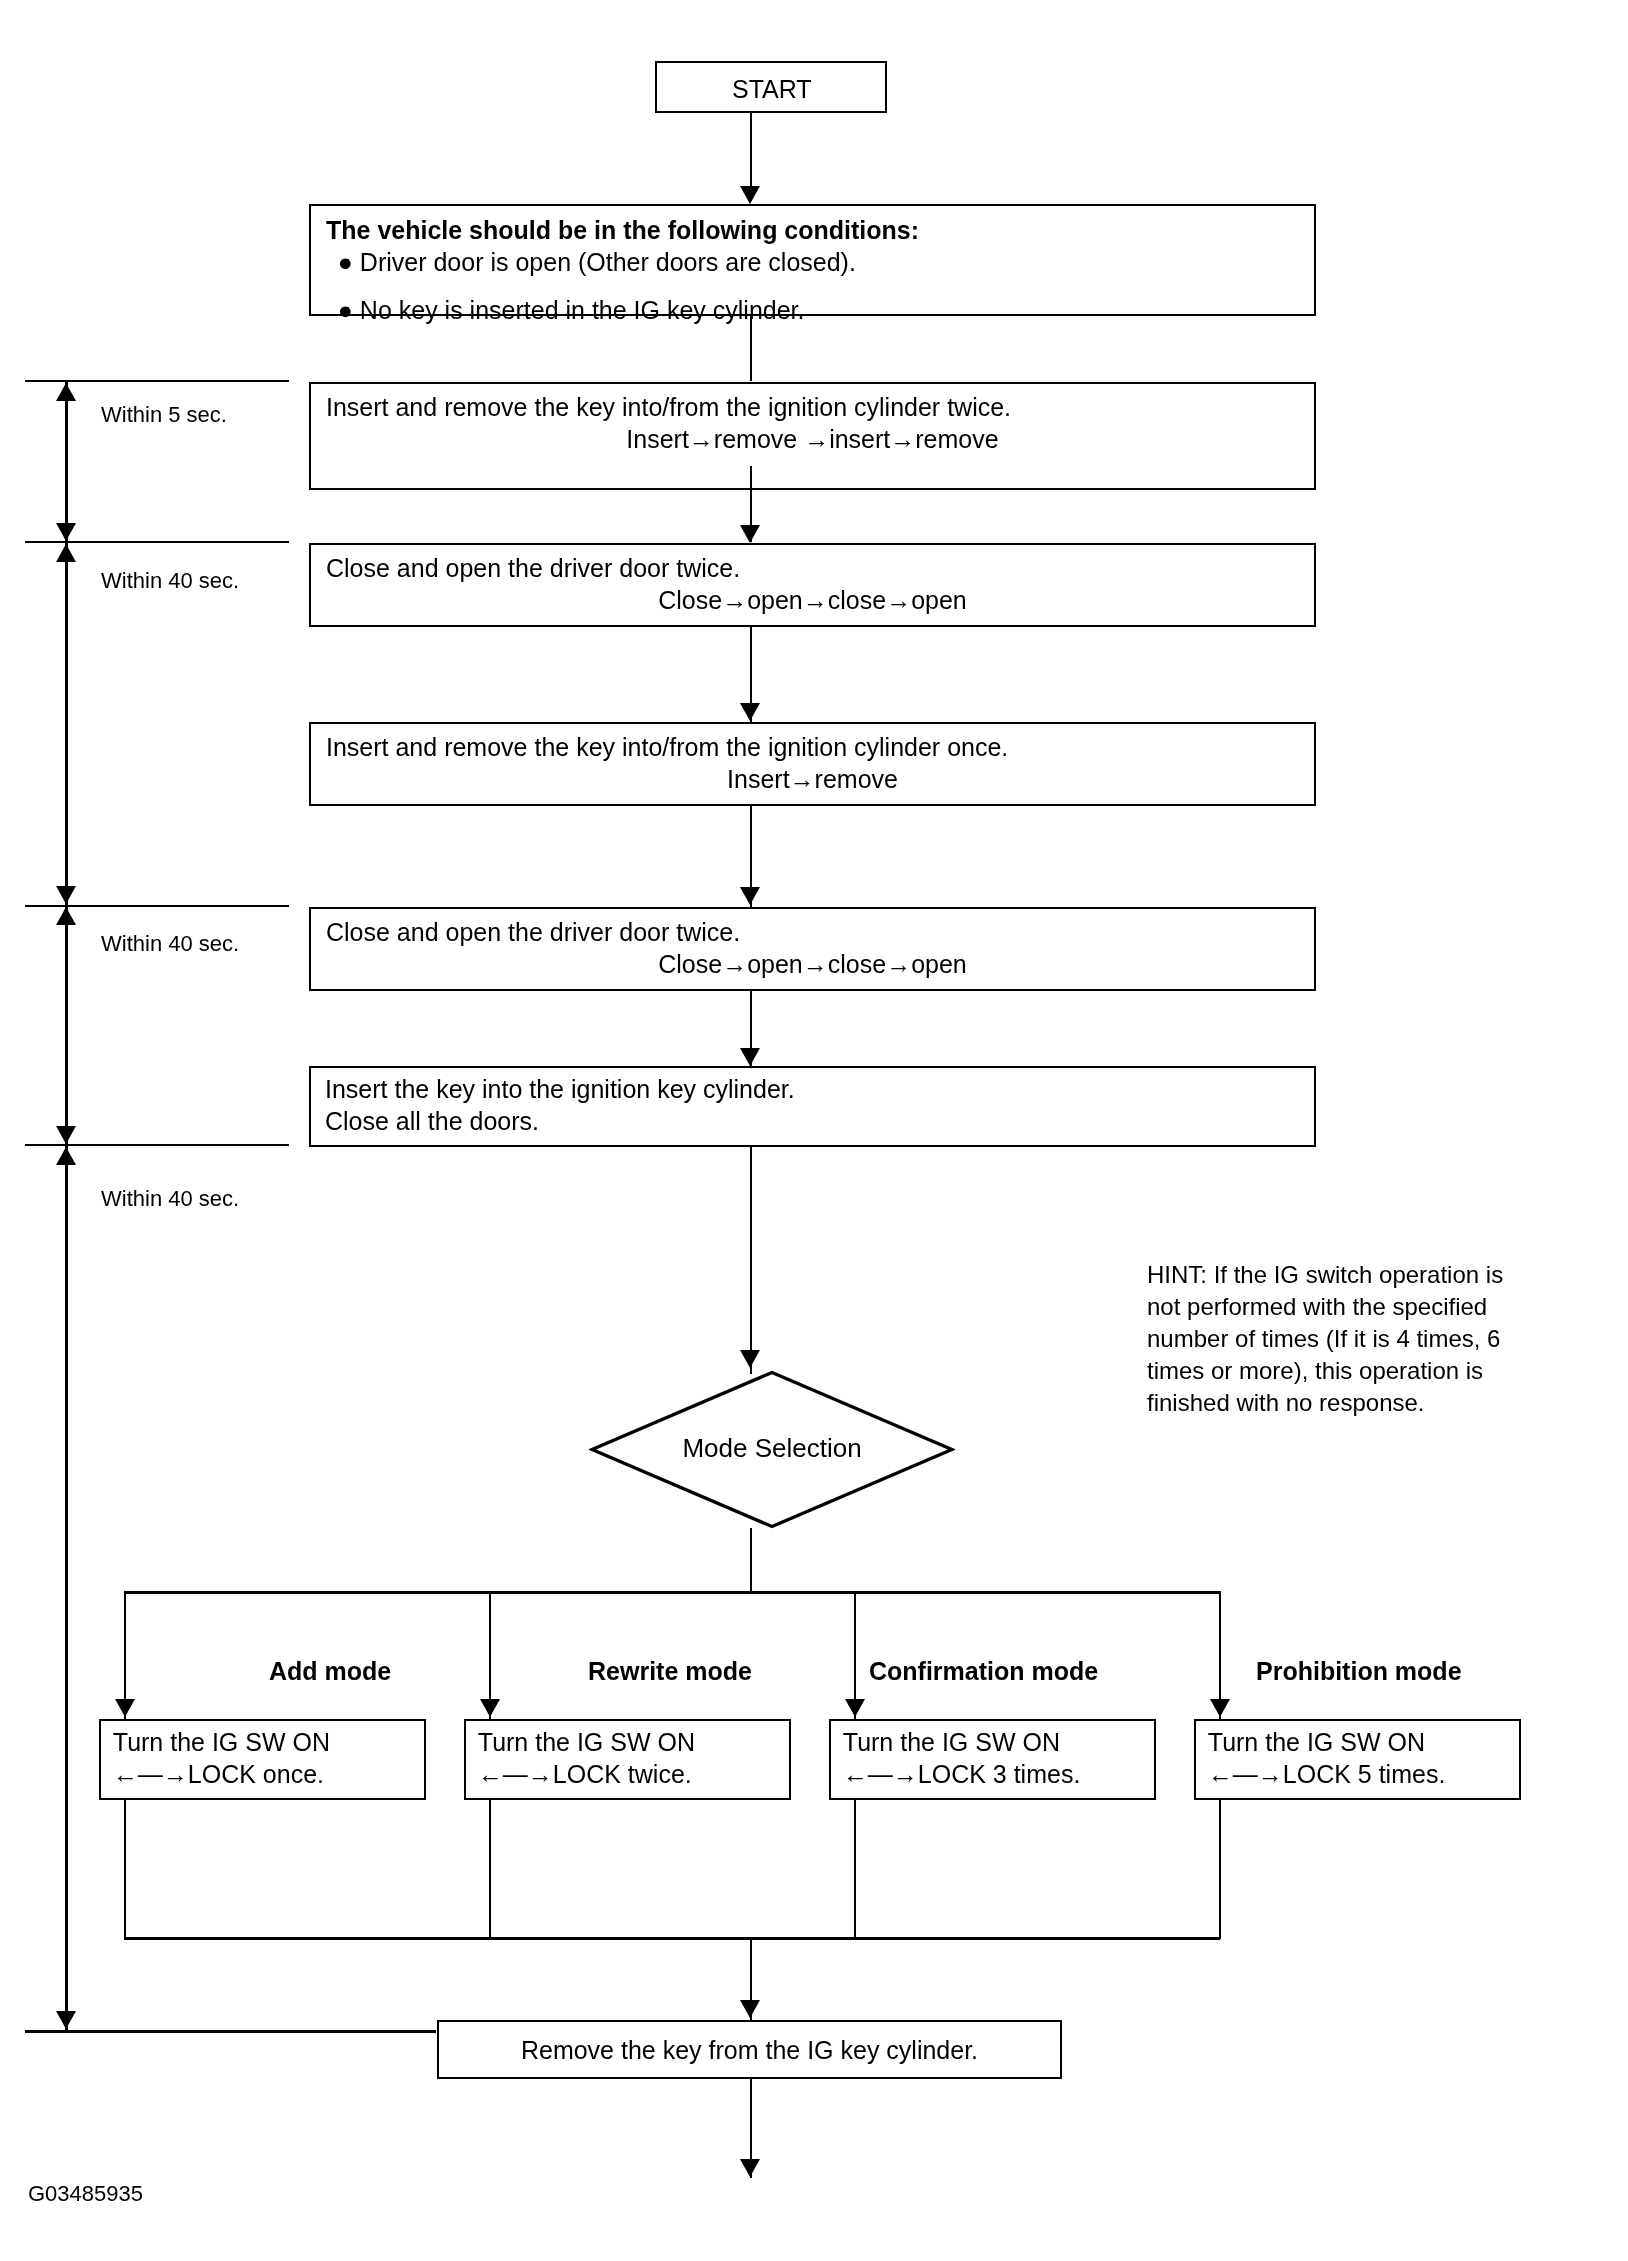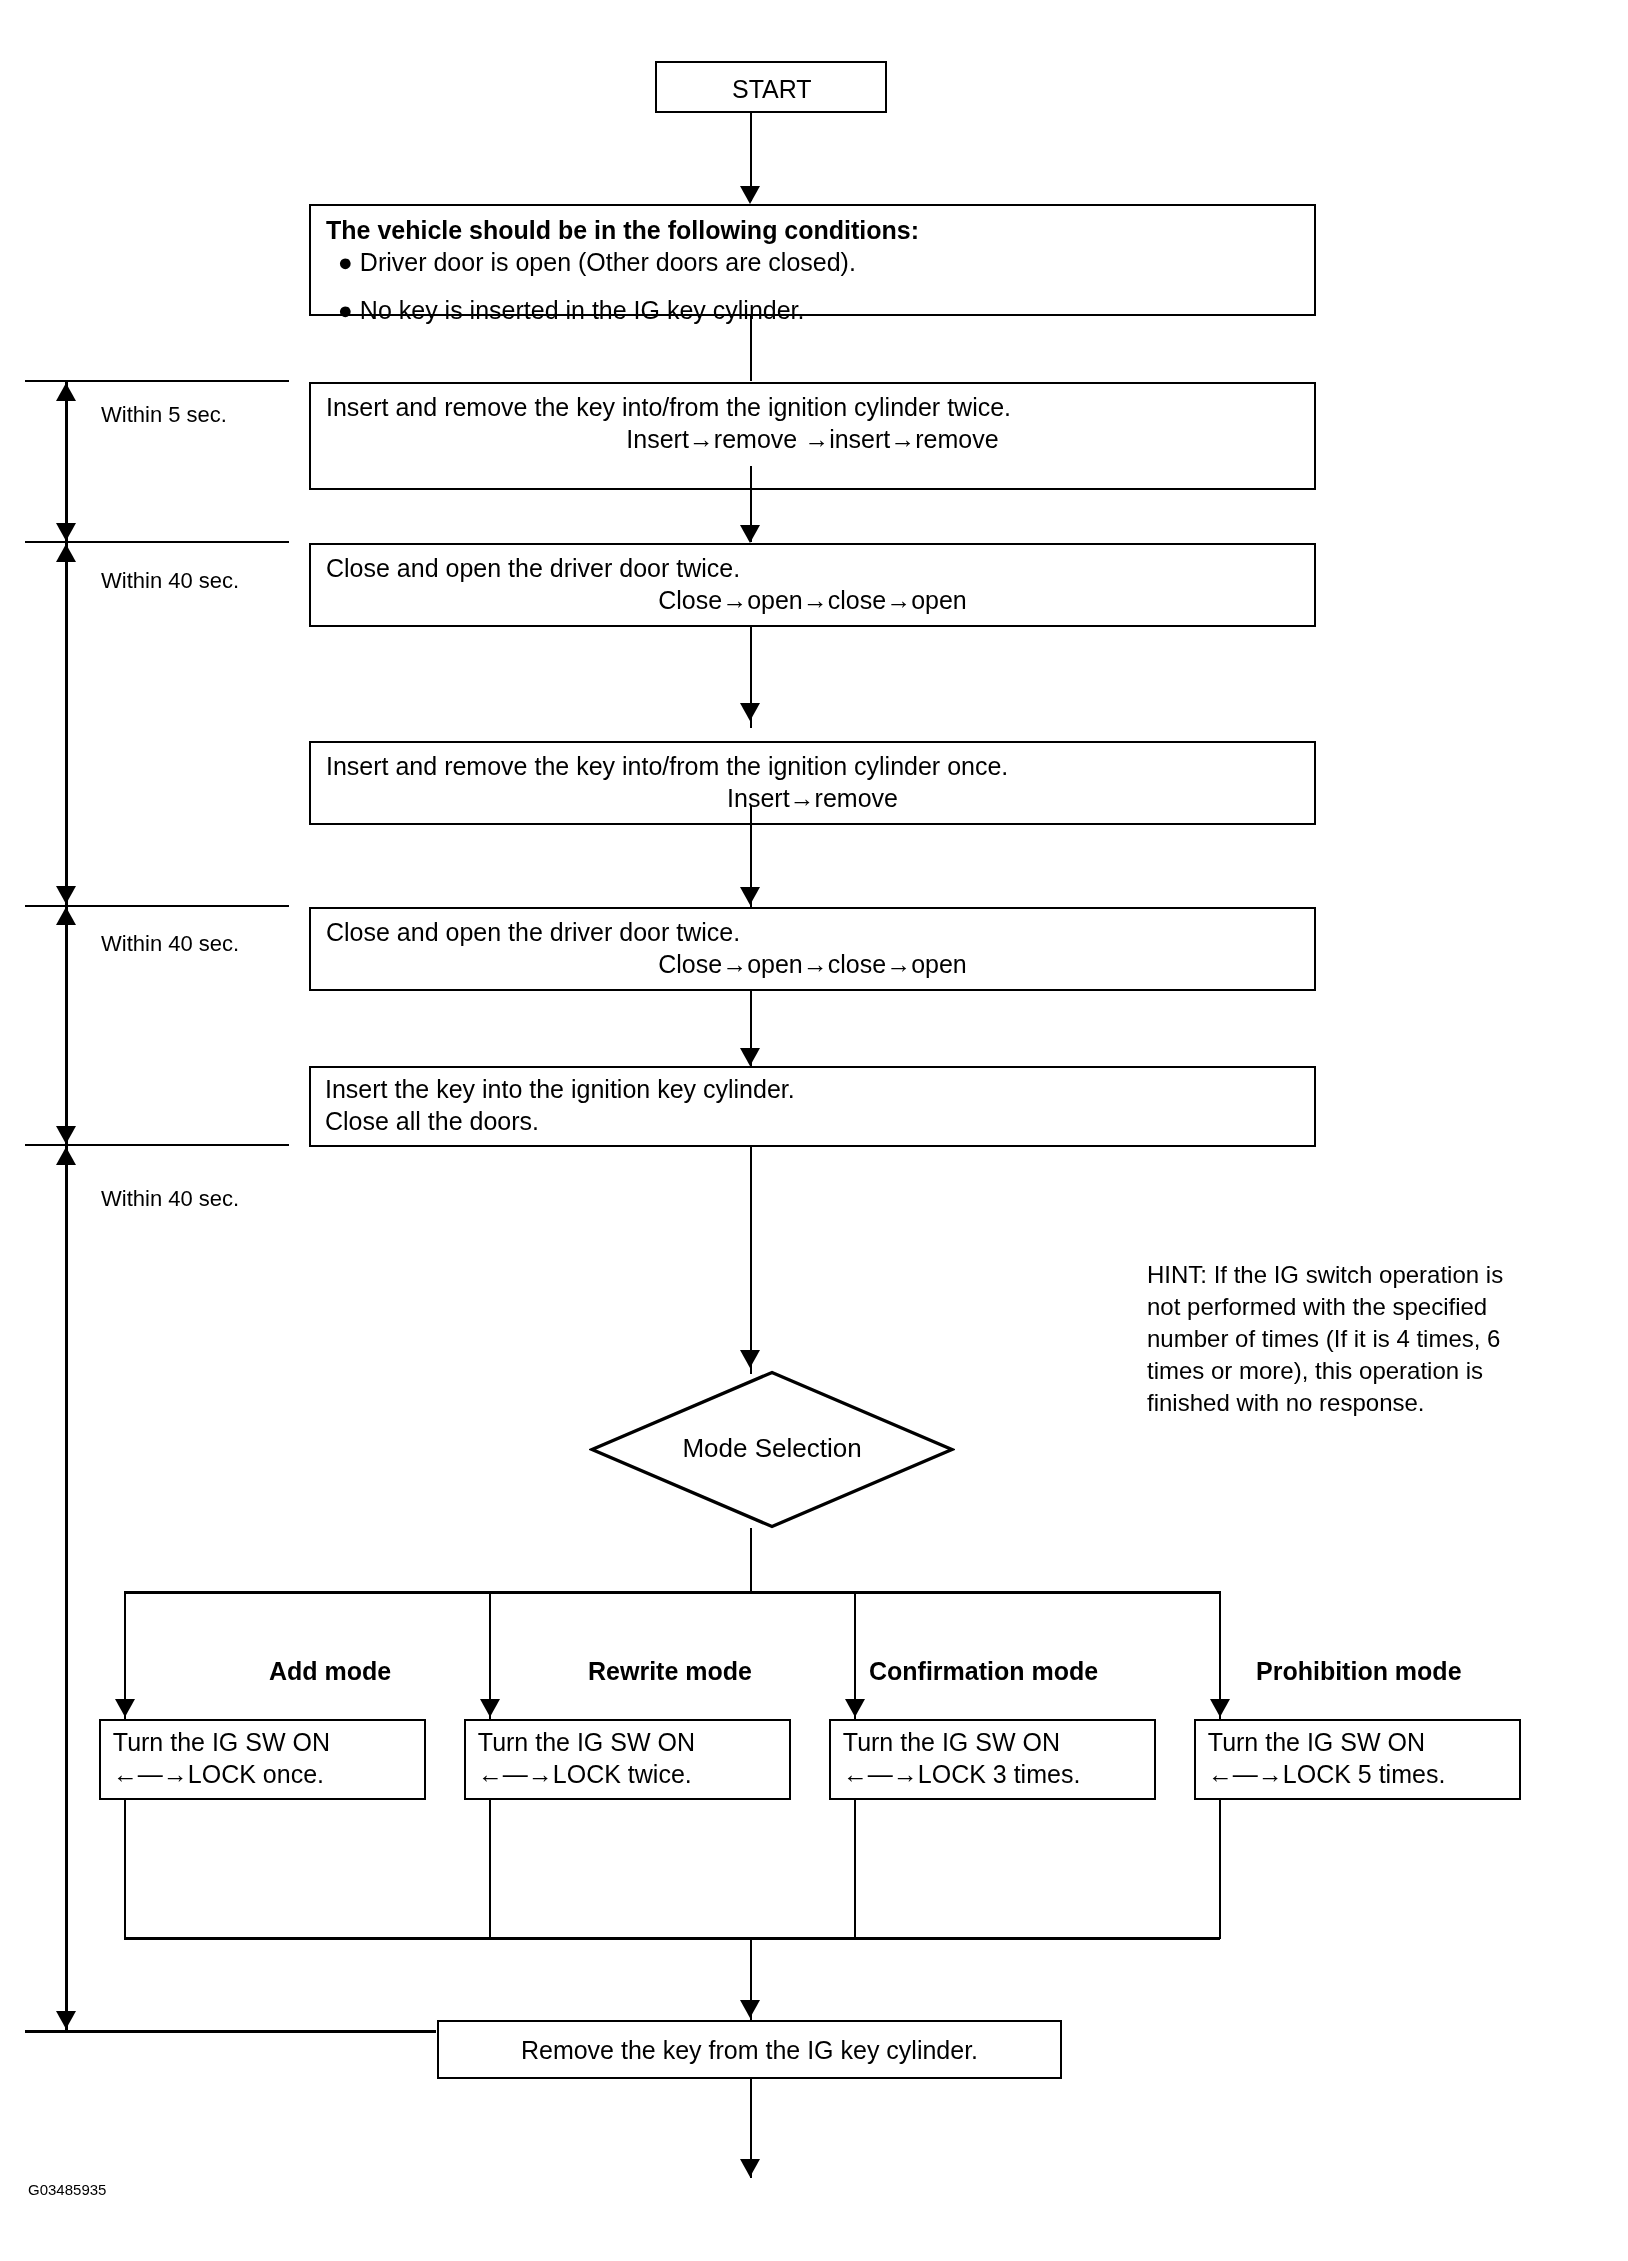--- a/index.html
+++ b/index.html
@@ -96,21 +96,21 @@
   .mode-title {
     position: absolute;
     font-weight: bold;
     font-size: 25px;
     white-space: pre;
     color: #000;
   }
 
   .fig-id {
     position: absolute;
-    font-size: 15px;
+    font-size: 22px;
     color: #000;
   }
 
   .ctr { text-align: center; }
 </style>
 </head>
 <body>
 
 <div id="page">
 
@@ -163,21 +163,21 @@
   <div class="arrow-down" style="left:740px; top:525px;"></div>
 
   <div class="box" style="left:309px; top:543px; width:1007px; height:84px; padding:6.7px 15px;">
     <span class="ln">Close and open the driver door twice.</span>
     <span class="ln ctr">Close→open→close→open</span>
   </div>
 
   <div class="vline thin-v" style="left:750px; top:627px; height:101px;"></div>
   <div class="arrow-down" style="left:740px; top:703px;"></div>
 
-  <div class="box" style="left:309px; top:722px; width:1007px; height:84px; padding:6.7px 15px;margin-top:19px;">
+  <div class="box" style="left:309px; top:722px; width:1007px; height:84px; padding:6.7px 15px;">
     <span class="ln">Insert and remove the key into/from the ignition cylinder once.</span>
     <span class="ln ctr">Insert→remove</span>
   </div>
 
   <div class="vline thin-v" style="left:750px; top:806px; height:101px;"></div>
   <div class="arrow-down" style="left:740px; top:887px;"></div>
 
   <div class="box" style="left:309px; top:907px; width:1007px; height:84px; padding:6.7px 15px;">
     <span class="ln">Close and open the driver door twice.</span>
     <span class="ln ctr">Close→open→close→open</span>

